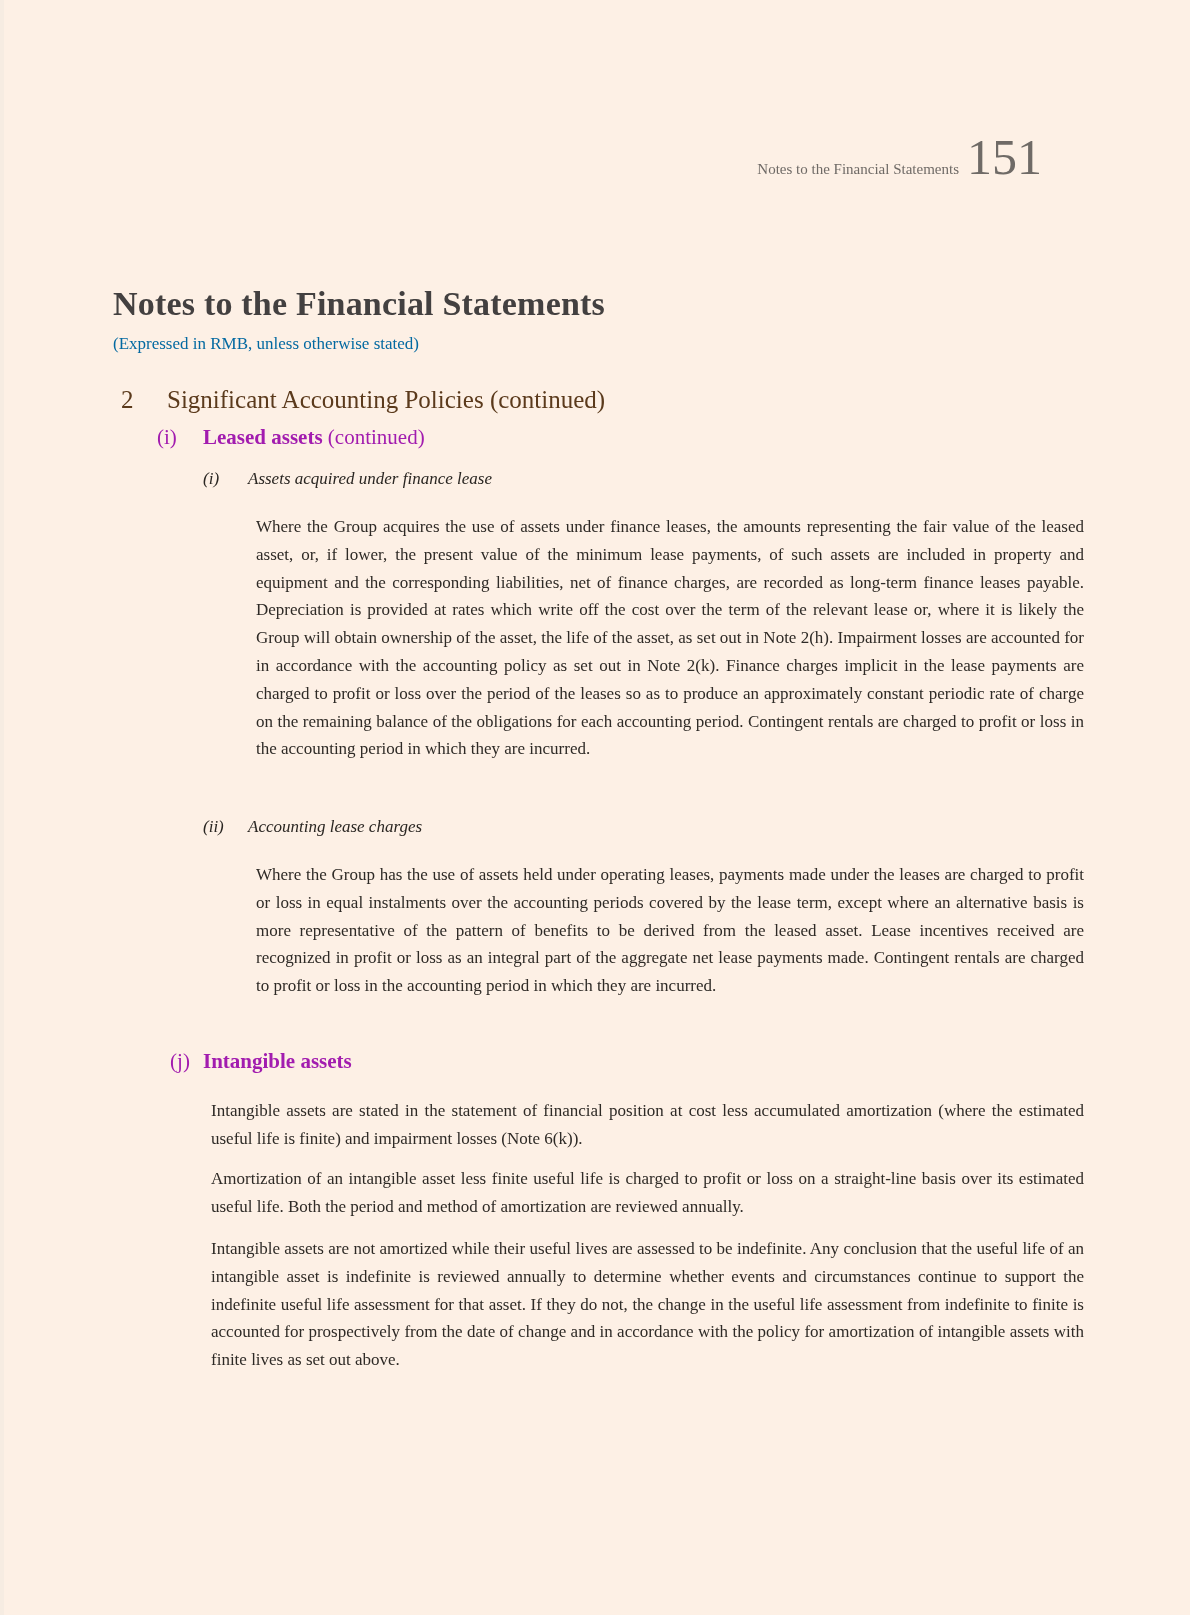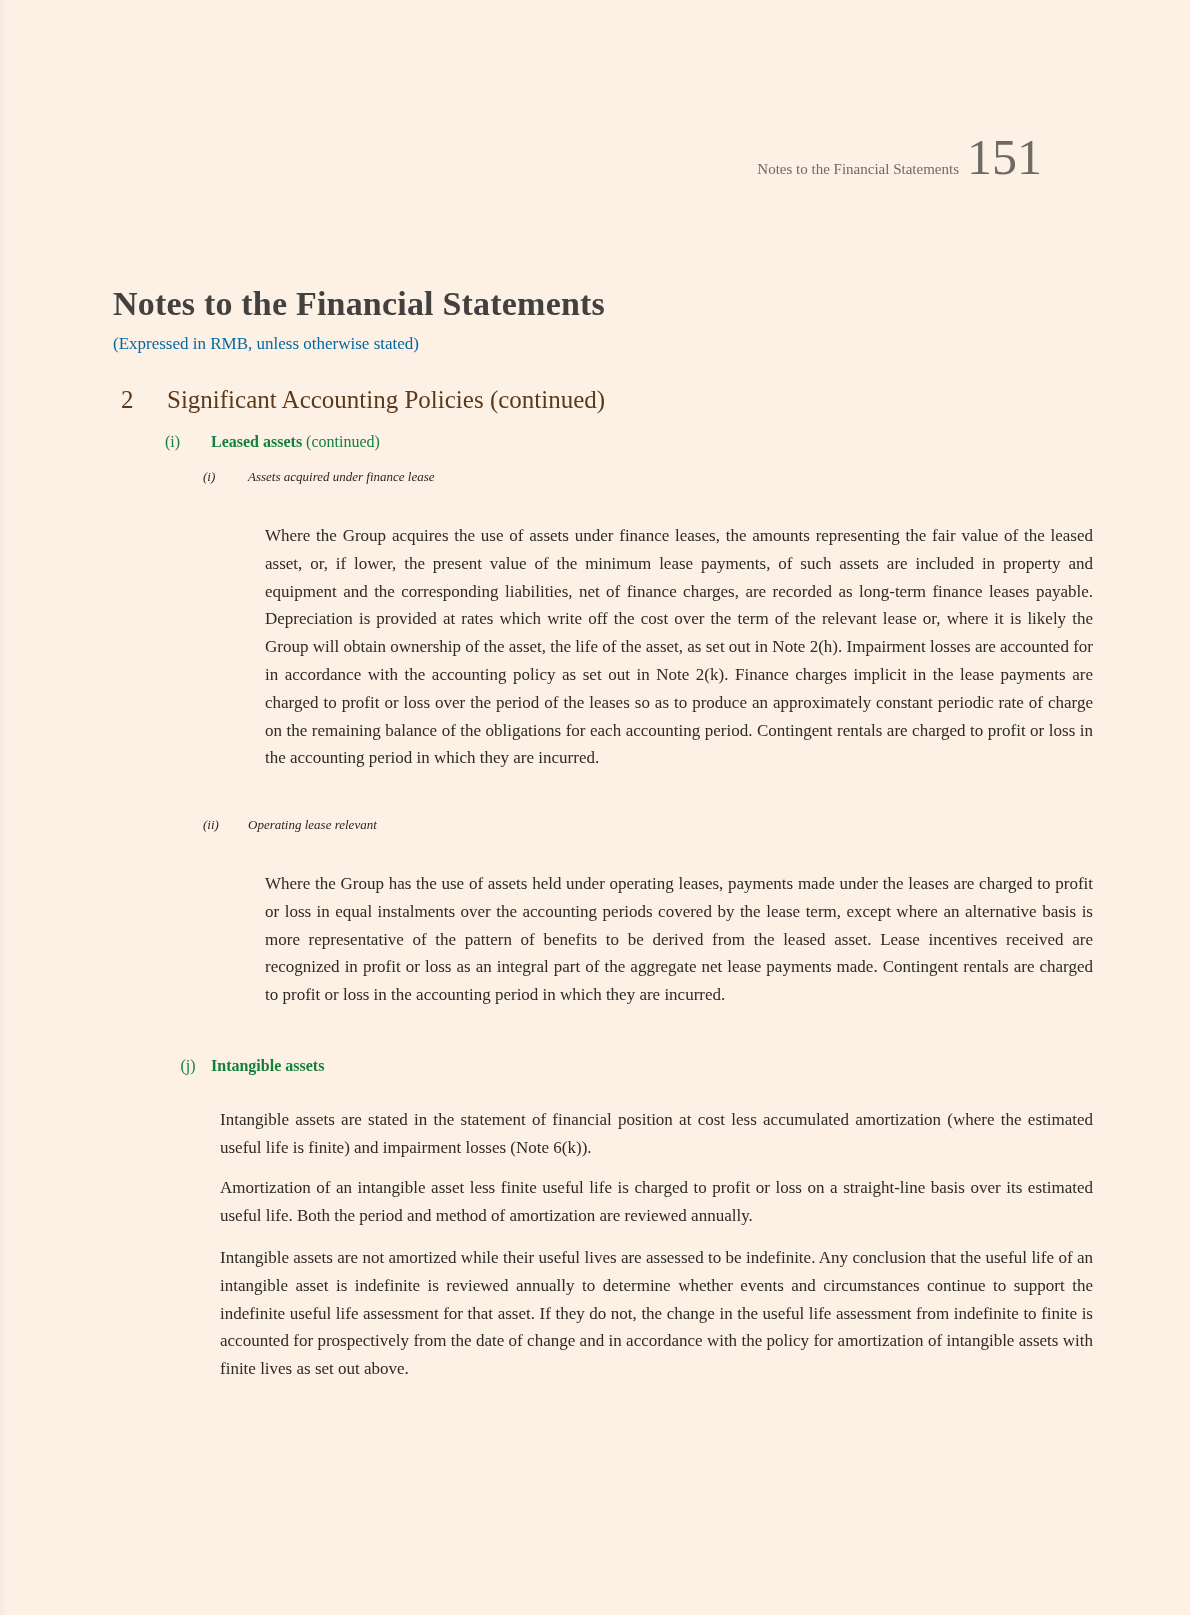--- a/index.html
+++ b/index.html
@@ -29,34 +29,34 @@
     position: absolute; left: 113px; top: 334px;
     font-size: 17px; color: #0369a1;
   }
   .section-heading {
     position: absolute; left: 113px; top: 378px;
     font-size: 25px; color: #5b3a1c; margin: 8px; font-weight: normal;
   }
   .section-heading .num { display: inline-block; width: 46px; }
 
   .sub-heading {
-    position: absolute; left: 157px; font-size: 16px; color: #15803d; margin: 8px; font-weight: normal;
+    position: absolute; left: 157px; font-size: 21px; color: #a21caf; margin: 0; font-weight: normal;
   }
   .sub-heading .lbl { display: inline-block; width: 46px; }
   .sub-heading .bold { font-weight: bold; }
 
   .item-heading {
-    position: absolute; left: 203px; font-size: 13px; font-style: italic; color: #2a2622;
+    position: absolute; left: 203px; font-size: 17px; font-style: italic; color: #2a2622;
   }
   .item-heading .lbl { display: inline-block; width: 45px; }
 
   .para {
     position: absolute;
     font-size: 17px; line-height: 27.8px;
-    text-align: justify; margin: 17px; color: #2e2a26;
+    text-align: justify; margin: 8px; color: #2e2a26;
   }
   .para.indent2 { left: 248px; width: 828px; }
   .para.indent1 { left: 203px; width: 873px; }
 </style>
 </head>
 <body>
 
 <div class="left-edge"></div>
 
 <div class="running-head">
@@ -74,21 +74,21 @@
 <h3 class="sub-heading" style="top:425px;">
   <span class="lbl">(i)</span><span class="bold">Leased assets</span><span> (continued)</span>
 </h3>
 
 <div class="item-heading" style="top:469px;">
   <span class="lbl">(i)</span><span>Assets acquired under finance lease</span>
 </div>
 <p class="para indent2" style="top:505px;">Where the Group acquires the use of assets under finance leases, the amounts representing the fair value of the leased asset, or, if lower, the present value of the minimum lease payments, of such assets are included in property and equipment and the corresponding liabilities, net of finance charges, are recorded as long-term finance leases payable. Depreciation is provided at rates which write off the cost over the term of the relevant lease or, where it is likely the Group will obtain ownership of the asset, the life of the asset, as set out in Note 2(h). Impairment losses are accounted for in accordance with the accounting policy as set out in Note 2(k). Finance charges implicit in the lease payments are charged to profit or loss over the period of the leases so as to produce an approximately constant periodic rate of charge on the remaining balance of the obligations for each accounting period. Contingent rentals are charged to profit or loss in the accounting period in which they are incurred.</p>
 
 <div class="item-heading" style="top:817px;">
-  <span class="lbl">(ii)</span><span>Operating lease relevant</span>
+  <span class="lbl">(ii)</span><span>Accounting lease charges</span>
 </div>
 <p class="para indent2" style="top:853px;">Where the Group has the use of assets held under operating leases, payments made under the leases are charged to profit or loss in equal instalments over the accounting periods covered by the lease term, except where an alternative basis is more representative of the pattern of benefits to be derived from the leased asset. Lease incentives received are recognized in profit or loss as an integral part of the aggregate net lease payments made. Contingent rentals are charged to profit or loss in the accounting period in which they are incurred.</p>
 
 <h3 class="sub-heading" style="top:1049px;text-align:center;">
   <span class="lbl">(j)</span><span class="bold">Intangible assets</span>
 </h3>
 
 <p class="para indent1" style="top:1089px;">Intangible assets are stated in the statement of financial position at cost less accumulated amortization (where the estimated useful life is finite) and impairment losses (Note 6(k)).</p>
 <p class="para indent1" style="top:1157px;">Amortization of an intangible asset less finite useful life is charged to profit or loss on a straight-line basis over its estimated useful life. Both the period and method of amortization are reviewed annually.</p>
 <p class="para indent1" style="top:1227px;">Intangible assets are not amortized while their useful lives are assessed to be indefinite. Any conclusion that the useful life of an intangible asset is indefinite is reviewed annually to determine whether events and circumstances continue to support the indefinite useful life assessment for that asset. If they do not, the change in the useful life assessment from indefinite to finite is accounted for prospectively from the date of change and in accordance with the policy for amortization of intangible assets with finite lives as set out above.</p>

